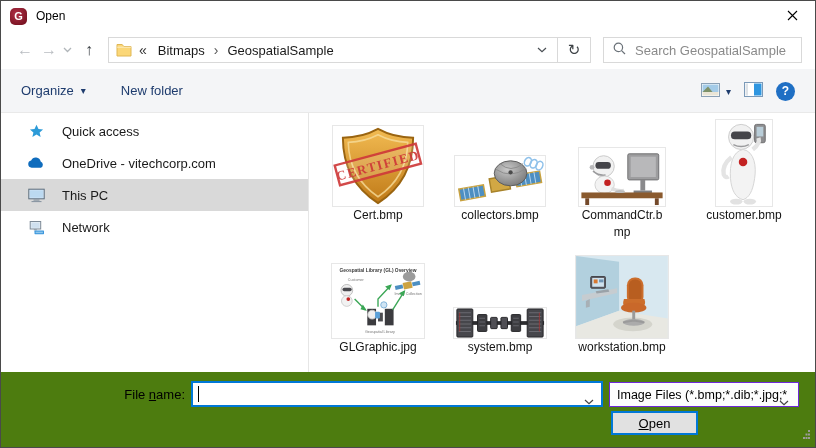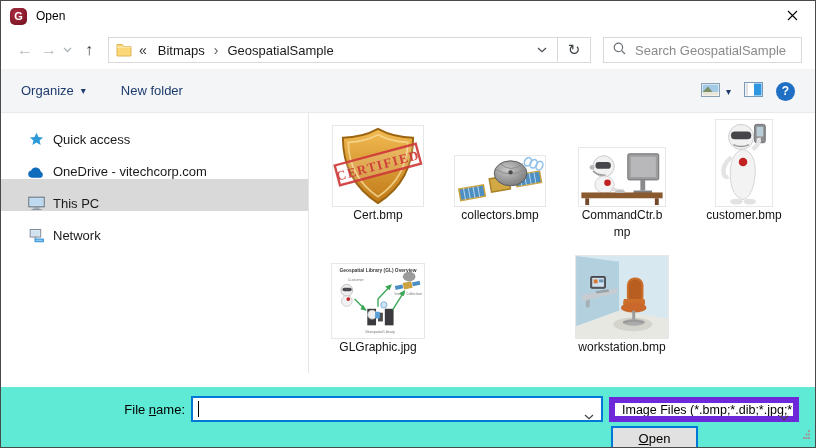--- a/index.html
+++ b/index.html
@@ -36,42 +36,42 @@
   .tb-organize { margin-left:20px; display:flex; align-items:center; gap:7px; cursor:pointer; }
   .tb-newfolder { margin-left:35px; cursor:pointer; }
   .tb-right { position:absolute; right:20px; top:0; height:44px; display:flex; align-items:center; gap:13px; }
   .tb-views { display:flex; align-items:center; gap:6px; cursor:pointer; }
   .tb-caret { font-size:10px; color:#1e3c6e; }
   .tb-help { width:19px; height:19px; border-radius:50%; background:#1f6fc4; color:#fff; font-weight:bold; font-size:12px; display:flex; align-items:center; justify-content:center; cursor:pointer; }
 
   
   .content { position:absolute; top:112px; left:0; width:814px; height:260px; background:#fff; }
   .sidebar { position:absolute; left:0; top:0; width:308px; height:100%; border-right:1px solid #e6e6e6; padding-top:2px; }
-  .side-item { height:32px; display:flex; align-items:flex-end; padding-left:26px; gap:8px; font-size:13px; color:#1a1a1a; cursor:pointer; }
+  .side-item { height:32px; display:flex; align-items:center; padding-left:26px; gap:17px; font-size:13px; color:#1a1a1a; cursor:pointer; }
   .side-item.selected { background:#d9d9d9; }
   .side-ic { width:18px; display:flex; justify-content:center; }
 
   .files { position:absolute; left:308px; top:0; right:0; height:100%; }
   .file-item { position:absolute; width:110px; display:flex; flex-direction:column; align-items:center; cursor:pointer; }
   .thumb { height:90px; display:flex; align-items:flex-end; justify-content:center; }
   .thumb svg { border:1px solid #e7e7e7; background:#fff; }
   .file-label { font-size:12px; color:#141414; text-align:center; max-width:100px; word-break:break-all; line-height:1.4; }
   .file-label.narrow { max-width:84px; }
   .p-c1r1{left:14px;top:4px} .p-c2r1{left:136px;top:4px} .p-c3r1{left:258px;top:4px} .p-c4r1{left:380px;top:4px}
   .p-c1r2{left:14px;top:136px} .p-c2r2{left:136px;top:136px} .p-c3r2{left:258px;top:136px}
 
   
-  .footer { position:absolute; left:0; bottom:0; width:100%; height:60px; background:#5eead4; }
+  .footer { position:absolute; left:0; bottom:0; width:100%; height:75px; background:#4d7c0f; }
   .fn-label { position:absolute; left:0; top:15px; width:184px; text-align:right; font-size:13px; color:#000; }
   .ak { text-decoration:underline; }
   .fn-combo { position:absolute; left:190px; top:9px; width:412px; height:26px; border:2px solid #0078d7; background:#fff; }
   .fn-combo input { position:absolute; left:6px; top:0; right:22px; height:22px; border:none; outline:none; font-size:13px; font-family:"Liberation Sans",sans-serif; }
   .fn-cursor { position:absolute; left:5px; top:3px; width:1px; height:16px; background:#000; }
   .fn-chev { position:absolute; right:7px; top:8px; }
-  .ft-select { position:absolute; left:608px; top:10px; width:190px; height:25px; border:6px solid #6d28d9; background:#fdfdfd; display:flex; align-items:center; padding:0 20px 0 7px; font-size:12.5px; color:#000; white-space:nowrap; overflow:hidden; cursor:pointer; }
+  .ft-select { position:absolute; left:608px; top:10px; width:190px; height:25px; border:1px solid #6d28d9; background:#fdfdfd; display:flex; align-items:center; padding:0 20px 0 7px; font-size:12.5px; color:#000; white-space:nowrap; overflow:hidden; cursor:pointer; }
   .ft-chev { position:absolute; left:778px; top:20px; }
   .btn { position:absolute; top:39px; height:24px; font-size:13px; color:#000; display:flex; align-items:center; justify-content:center; cursor:pointer; background:#e1e1e1; }
   .btn-open { left:610px; width:87px; border:2px solid #0078d7; }
   .btn-cancel { left:712px; width:64px; border:1px solid #adadad; }
   .grip { position:absolute; right:4px; bottom:4px; }
 </style>
 </head>
 <body>
 
 <div class="dialog">
@@ -326,20 +326,40 @@
               <path d="M62 47 L74 28" fill="none"></path>
                 <path d="M74 28 l-1 4 l-3 -2 z"></path>
               <path d="M47 44 L47 36 L60 22" fill="none" stroke-dasharray="0"></path>
                 <path d="M60 22 l-1.5 3.8 l-2.8 -2.4 z"></path>
             </g>
           </svg>
         </div>
         <div class="file-label">GLGraphic.jpg</div>
       </div>
 
+      <div class="file-item p-c2r2">
+        <div class="thumb">
+          <svg width="94" height="32" viewBox="0 0 94 32">
+            <rect x="0" y="14" width="94" height="4" fill="#2c2c2f"></rect>
+            <rect x="1" y="1" width="17" height="30" rx="1" fill="#46464b" stroke="#232326"></rect>
+            <path d="M3 5 h13 M3 9 h13 M3 13 h13 M3 17 h13 M3 21 h13 M3 25 h13" stroke="#6a6a71" stroke-width="1.2"></path>
+            <path d="M4 5 v20" stroke="#a33" stroke-width="0.8"></path>
+            <rect x="76" y="1" width="17" height="30" rx="1" fill="#46464b" stroke="#232326"></rect>
+            <path d="M78 5 h13 M78 9 h13 M78 13 h13 M78 17 h13 M78 21 h13 M78 25 h13" stroke="#6a6a71" stroke-width="1.2"></path>
+            <path d="M89 5 v20" stroke="#a33" stroke-width="0.8"></path>
+            <rect x="23" y="7" width="10" height="18" rx="1" fill="#3d3d41" stroke="#232326"></rect>
+            <path d="M25 11 h6 M25 15 h6 M25 19 h6" stroke="#63636a" stroke-width="1.1"></path>
+            <rect x="37" y="10" width="7" height="12" rx="1" fill="#504f55" stroke="#232326"></rect>
+            <rect x="48" y="10" width="7" height="12" rx="1" fill="#504f55" stroke="#232326"></rect>
+            <rect x="59" y="7" width="10" height="18" rx="1" fill="#3d3d41" stroke="#232326"></rect>
+            <path d="M61 11 h6 M61 15 h6 M61 19 h6" stroke="#63636a" stroke-width="1.1"></path>
+          </svg>
+        </div>
+        <div class="file-label">system.bmp</div>
+      </div>
 
       <div class="file-item p-c3r2">
         <div class="thumb">
           <svg width="94" height="84" viewBox="0 0 94 84">
             <rect x="0" y="0" width="94" height="84" fill="#d8e8f0"></rect>
             <path d="M0 0 L44 6 L44 56 L0 72 z" fill="#b2d0de"></path>
             <path d="M0 72 L44 56 L94 64 L94 84 L0 84 z" fill="#e8e8e2"></path>
             <ellipse cx="58" cy="70" rx="20" ry="7" fill="#d4d4cc"></ellipse>
             <path d="M6 40 L42 33 L42 38 L6 46 z" fill="#c6ccd0"></path>
             <path d="M10 46 L14 44 L14 52 L10 53 z" fill="#a8b0b6"></path>

